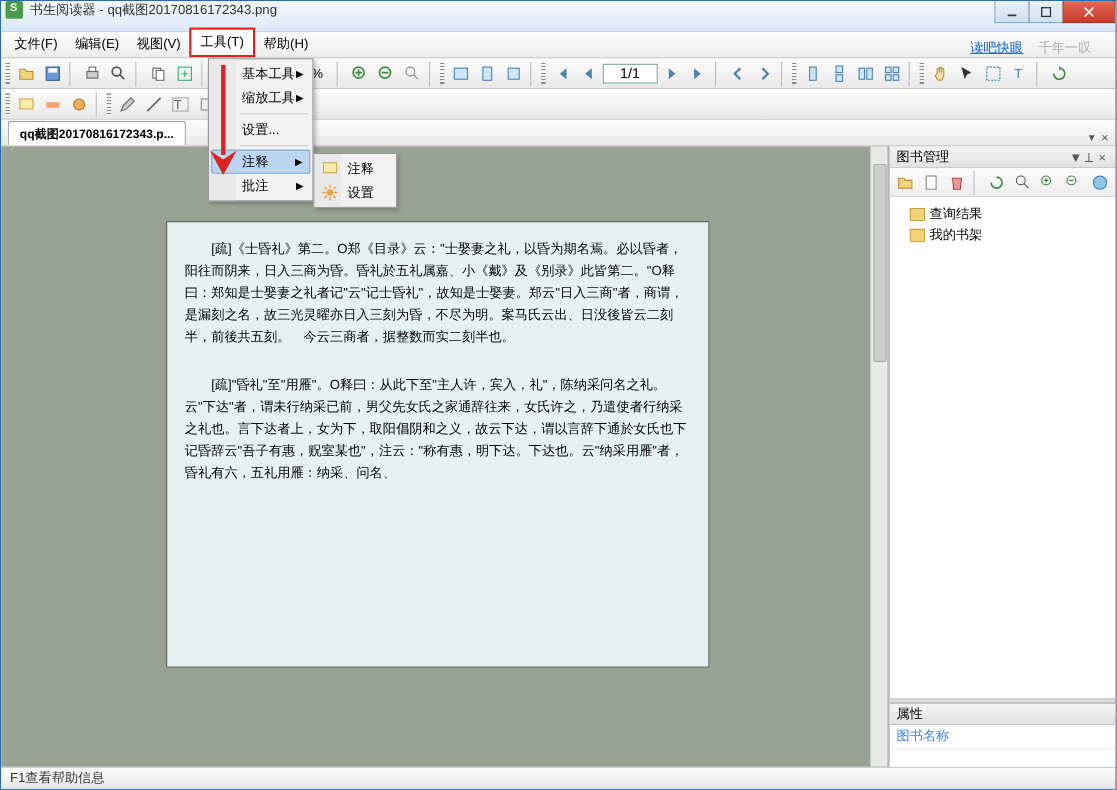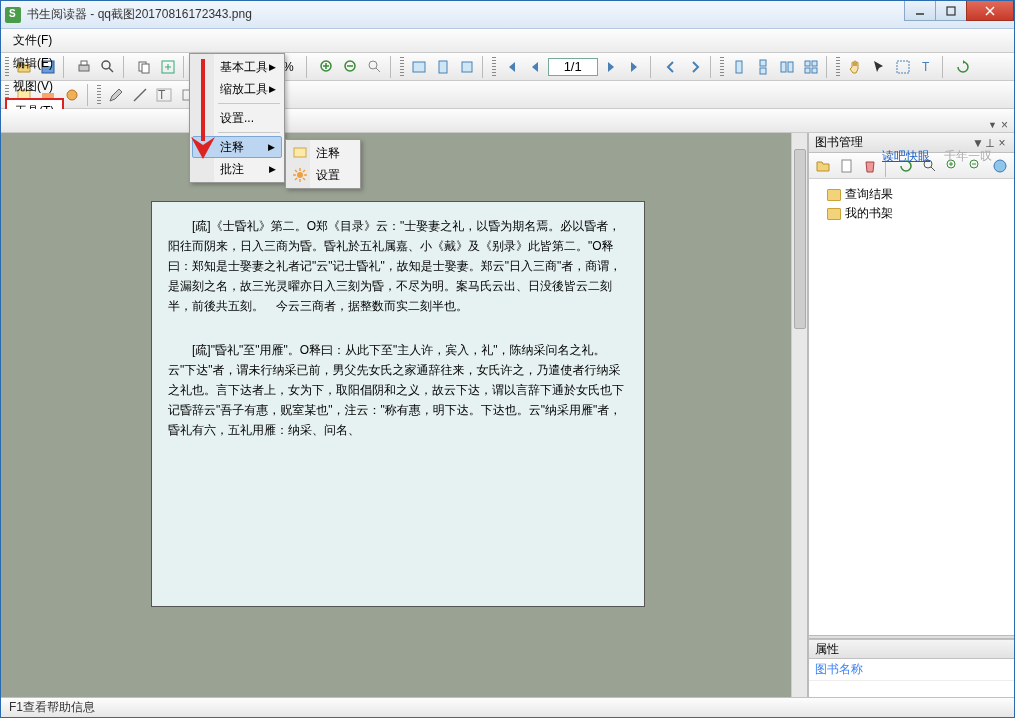--- a/index.html
+++ b/index.html
@@ -1,29 +1,29 @@
 <!DOCTYPE html>
 <html><head>
 <meta charset="utf-8">
 <style>
 * { margin: 0; padding: 0; box-sizing: border-box; font-family: "Microsoft YaHei", SimSun, sans-serif; font-size: 12px; }
 body { background: #fff; width: 1015px; height: 718px; overflow: hidden; position: relative; border: 1px solid #2a6bb0; }
 
 
-.titlebar { height: 28px; background: linear-gradient(#f3f7fc, #dde9f7); display: flex; align-items: center; padding: 0 4px; border-bottom: 1px solid #b5c8e0; position: relative; }
+.titlebar { height: 28px; background: linear-gradient(#f3f7fc, #dde9f7); display: flex; padding: 0 4px; border-bottom: 1px solid #b5c8e0; position: relative; }
 .titlebar .app-icon { width: 16px; height: 16px; background: #4a9b4a; margin-right: 6px; border-radius: 2px; position: relative; }
 .titlebar .app-icon::after { content: "S"; color: #fff; font-size: 10px; font-weight: bold; position: absolute; left: 4px; top: 1px; }
 .titlebar .title { color: #333; }
 .win-controls { position: absolute; right: 0; top: 0; display: flex; }
 .win-btn { width: 32px; height: 20px; display: flex; align-items: center; justify-content: center; border: 1px solid #8aa8c8; border-top: none; background: linear-gradient(#eaf1fa,#d0e0f0); margin-left: -1px; }
 .win-btn.close { width: 48px; background: linear-gradient(#e26a5a,#c83a2a); color: #fff; border-color: #a03020; border-top-right-radius: 0; }
 .win-btn svg { width: 10px; height: 10px; }
 
 
-.menubar { height: 24px; background: linear-gradient(#fdfdfd,#ececec); border-bottom: 1px solid #c9c9c9; display: flex; align-items: flex-start; padding: 0 4px; position: relative; flex-direction: column; }
+.menubar { height: 24px; background: linear-gradient(#fdfdfd,#ececec); border-bottom: 1px solid #c9c9c9; display: flex; align-items: flex-end; padding: 0 4px; position: relative; }
 .menubar .mitem { padding: 3px 8px; cursor: default; }
 .menubar .mitem.hl { border: 2px solid #d22; background: #fff; }
 .menubar .right-links { margin-left: auto; display: flex; gap: 14px; padding-right: 18px; }
 .menubar .link1 { color: #1a5fc8; text-decoration: underline; }
 .menubar .link2 { color: #aaa; font-family: Liberation Serif, serif; }
 
 
 .toolbar { height: 28px; background: linear-gradient(#fdfdfd,#e8e8e8); border-bottom: 1px solid #c9c9c9; display: flex; align-items: center; padding: 0 4px; gap: 2px; }
 .tbtn { width: 22px; height: 22px; display: flex; align-items: center; justify-content: center; border: 1px solid transparent; border-radius: 2px; }
 .tsep { width: 6px; height: 22px; border-left: 1px solid #bbb; margin: 0 2px; }
@@ -340,20 +340,21 @@
       </svg>
     </div>
   <div class="tbtn">
       <svg class="ic" viewBox="0 0 16 16">
         <rect x="3" y="3" width="10" height="10" fill="#e33"></rect>
       </svg>
     </div>
 </div>
 
 <div class="tabstrip">
+  <div class="doctab">qq截图20170816172343.p...</div>
   <div class="tab-controls">
     <span style="font-size:9px;color:#555">▼</span>
     <span style="color:#555">×</span>
   </div>
 </div>
 
 <div class="mainrow">
   <div class="docarea">
     <div class="page">
       <p>[疏]《士昏礼》第二。O郑《目录》云："士娶妻之礼，以昏为期名焉。必以昏者，阳往而阴来，日入三商为昏。昏礼於五礼属嘉、小《戴》及《别录》此皆第二。"O释曰：郑知是士娶妻之礼者记"云"记士昏礼"，故知是士娶妻。郑云"日入三商"者，商谓，是漏刻之名，故三光灵曜亦日入三刻为昏，不尽为明。案马氏云出、日没後皆云二刻半，前後共五刻。　今云三商者，据整数而实二刻半也。</p>

